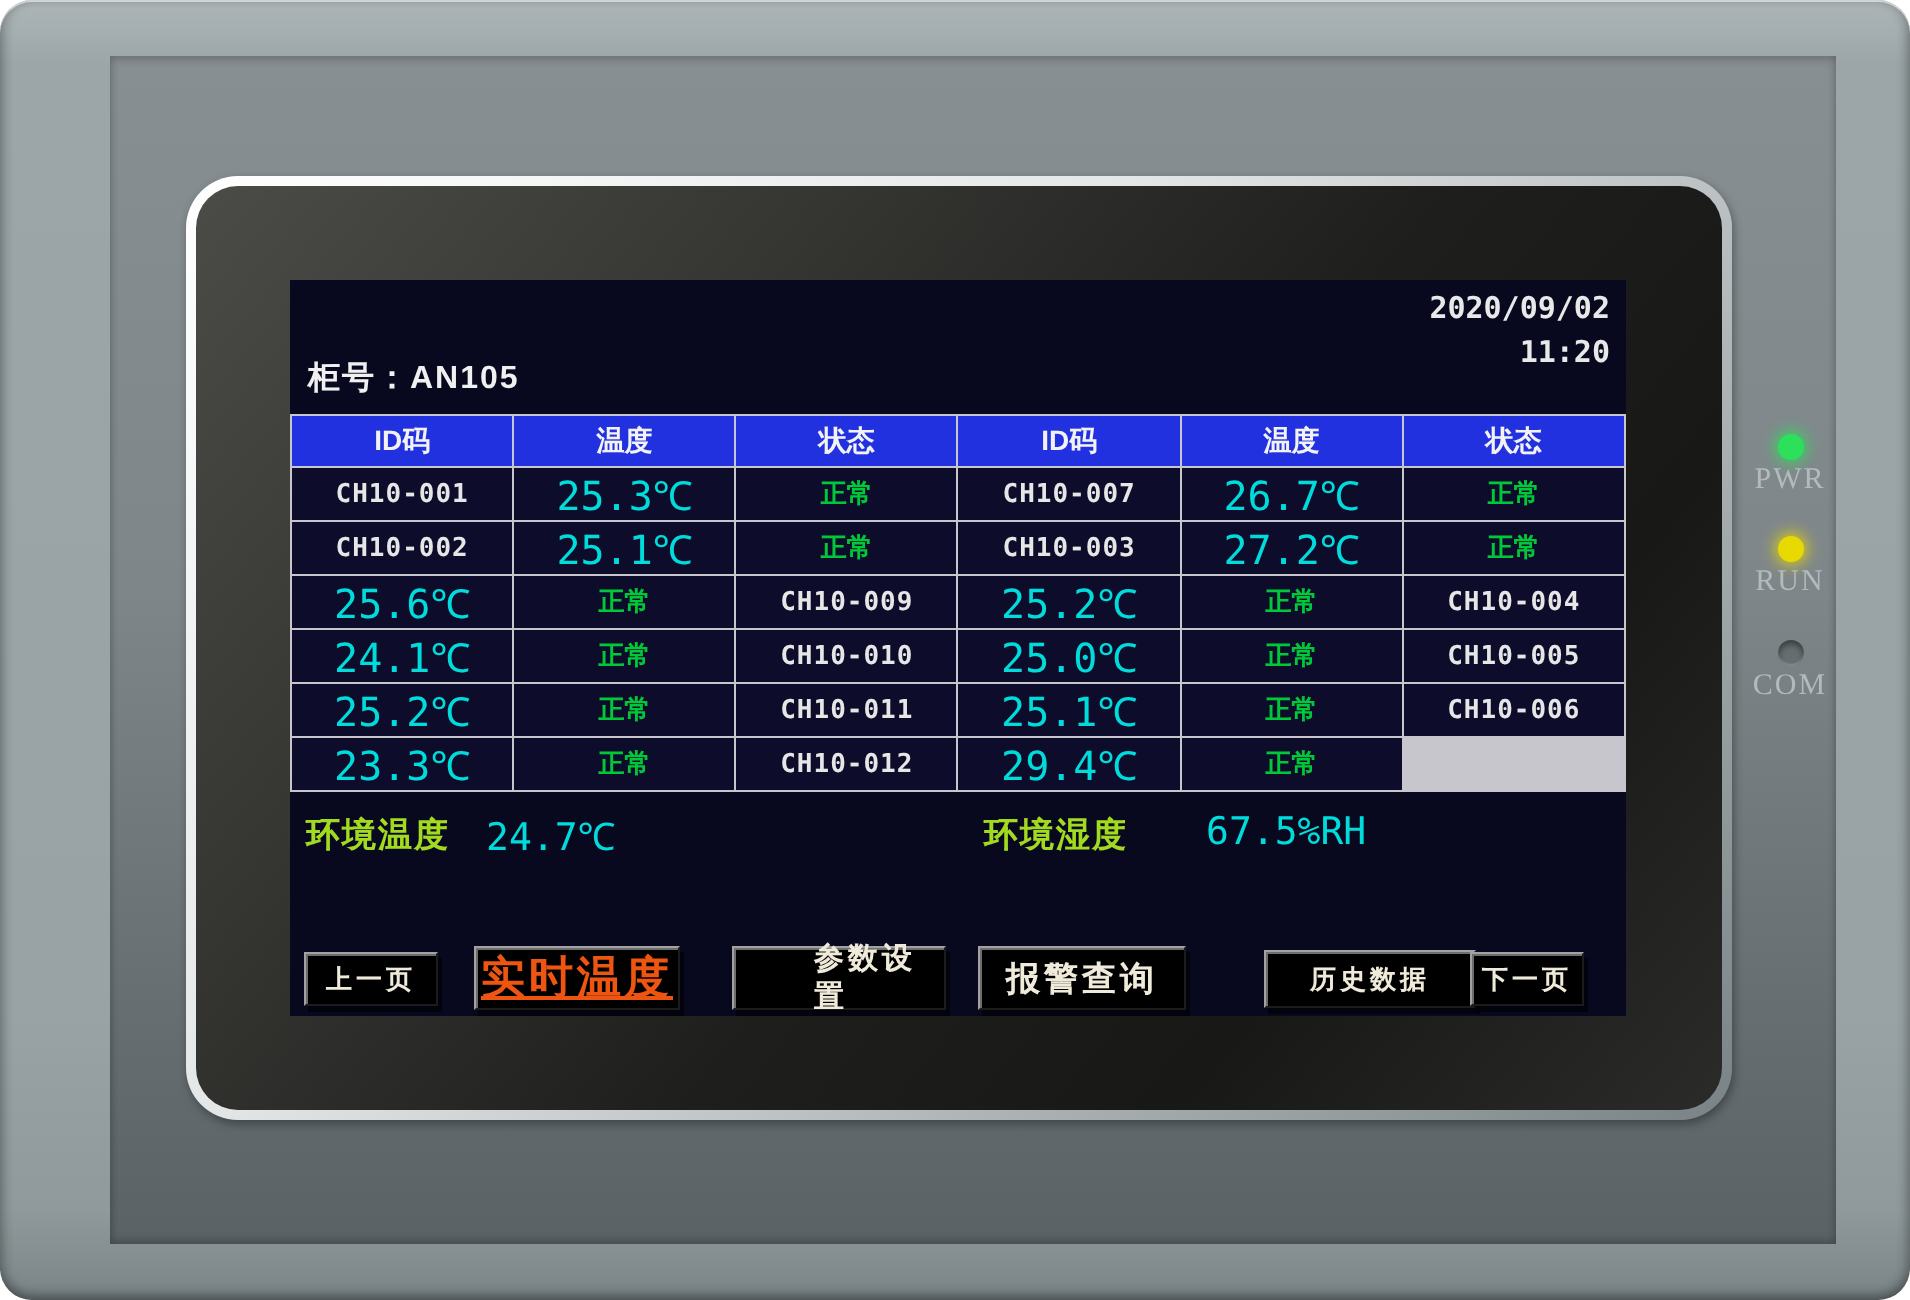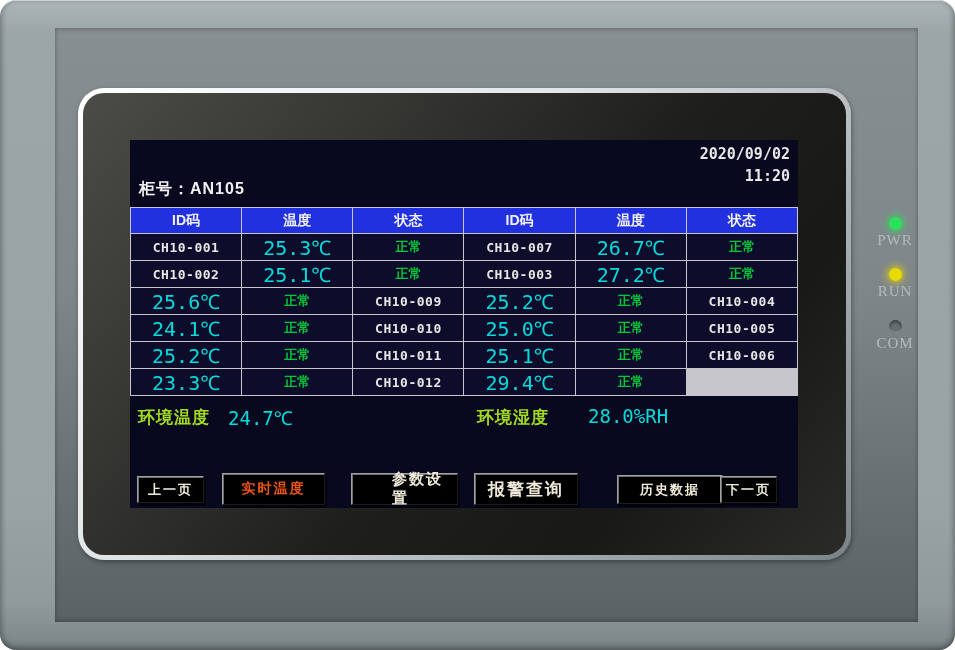--- a/index.html
+++ b/index.html
@@ -8,21 +8,21 @@
   
   .device{position:relative;width:955px;height:650px;border-radius:16px;overflow:hidden;
     background:linear-gradient(180deg,#adb5b7 0%,#9ca6a8 5%,#99a3a5 78%,#909a9c 93%,#7a8486 100%);
     box-shadow:inset 0 1px 0 rgba(255,255,255,.55), inset 3px 0 5px rgba(0,0,0,.10),
                inset -3px 0 5px rgba(0,0,0,.10), inset 0 -3px 6px rgba(0,0,0,.30);}
   .inner-panel{position:absolute;left:55px;top:28px;width:863px;height:594px;
     background:linear-gradient(180deg,#888f92 0%,#7e8689 45%,#656d70 82%,#5a6265 100%);
     box-shadow:inset 0 2px 4px rgba(0,0,0,.18), inset 0 -2px 4px rgba(0,0,0,.18);}
 
   
-  .screen-module{position:absolute;left:78px;top:88px;width:773px;height:472px;border-radius:26px;
+  .screen-module{position:absolute;left:93px;top:88px;width:773px;height:472px;border-radius:26px;
     background:linear-gradient(135deg,#ffffff 0%,#e2e5e6 35%,#b9bec0 60%,#79830a0 80%,#79838
 5 100%);
     background:linear-gradient(135deg,#ffffff 0%,#e4e7e8 38%,#bcc1c3 62%,#798385 100%);
     padding:5px;box-sizing:border-box;box-shadow:1px 2px 5px rgba(0,0,0,.35);}
   .bezel{position:relative;width:100%;height:100%;border-radius:21px;
     background:linear-gradient(130deg,#4b4b48 0%,#35settled 0,#353532 28%,#1e1e1d 55%,#181817 76%,#2b2b29 100%);
     background:linear-gradient(130deg,#4b4b48 0%,#353532 28%,#1e1e1d 55%,#181817 76%,#2b2b29 100%);}
 
   
   .lcd{position:absolute;left:47px;top:47px;width:668px;height:368px;background:#08081f;overflow:hidden;}
@@ -46,21 +46,21 @@
   .env-value{position:absolute;top:265px;color:var(--temp-value,#00dcdc);font-size:19px;font-family:"DejaVu Sans Mono",monospace;}
   .env-temp-label{left:8px;} .env-temp-value{left:98px;}
   .env-hum-label{left:347px;} .env-hum-value{left:458px;}
 
   .nav-btn{position:absolute;background:#000000;border:1px solid;border-color:#a2a2a2 #1c1c1c #1c1c1c #a2a2a2;
     box-shadow:inset 1px 1px 0 #6e6e6e, 2px 3px 0 rgba(0,0,0,.55);
     color:#efead9;font-weight:bold;display:flex;align-items:center;justify-content:center;
     cursor:pointer;box-sizing:border-box;letter-spacing:2px;}
   .nav-btn.active{color:var(--active-nav-text,#ee5511);}
   .nb-0{left:7px;  top:336px;width:67px; height:27px;font-size:13px;}
-  .nb-1{left:92px; top:333px;width:103px;height:32px;font-size:14px;}
+  .nb-1{left:92px; top:333px;width:103px;height:32px;font-size:22px;text-decoration:underline;}
   .nb-2{left:221px;top:333px;width:107px;height:32px;font-size:15px;padding-left:40px;}
   .nb-3{left:344px;top:333px;width:104px;height:32px;font-size:17px;}
   .nb-4{left:459px;top:335px;width:106px;height:29px;font-size:13px;margin-left:28px;}
   .nb-5{left:590px;top:336px;width:57px; height:27px;font-size:13px;}
 
   
   .led-group{position:absolute;left:869px;width:52px;text-align:center;}
   .led-dot{width:13px;height:13px;border-radius:50%;margin:0 auto;}
   .led-label{margin-top:2px;color:#b3babc;font-size:15px;font-family:"Liberation Serif",serif;letter-spacing:1px;}
 </style>
@@ -118,21 +118,21 @@
             <div class="td td-temp">23.3℃</div>
             <div class="td td-status">正常</div>
             <div class="td td-id">CH10-012</div>
             <div class="td td-temp">29.4℃</div>
             <div class="td td-status">正常</div>
           </div>
 
         <div class="env-label env-temp-label">环境温度</div>
         <div class="env-value env-temp-value">24.7℃</div>
         <div class="env-label env-hum-label">环境湿度</div>
-        <div class="env-value env-hum-value">28.0%RH</div>
+        <div class="env-value env-hum-value">67.5%RH</div>
 
       <div class="nav-btn nb-0">上一页</div>
           <div class="nav-btn nb-1 active">实时温度</div>
           <div class="nav-btn nb-2">参数设置</div>
           <div class="nav-btn nb-3">报警查询</div>
           <div class="nav-btn nb-4">历史数据</div>
           <div class="nav-btn nb-5">下一页</div>
         </div>
     </div>
   </div>

